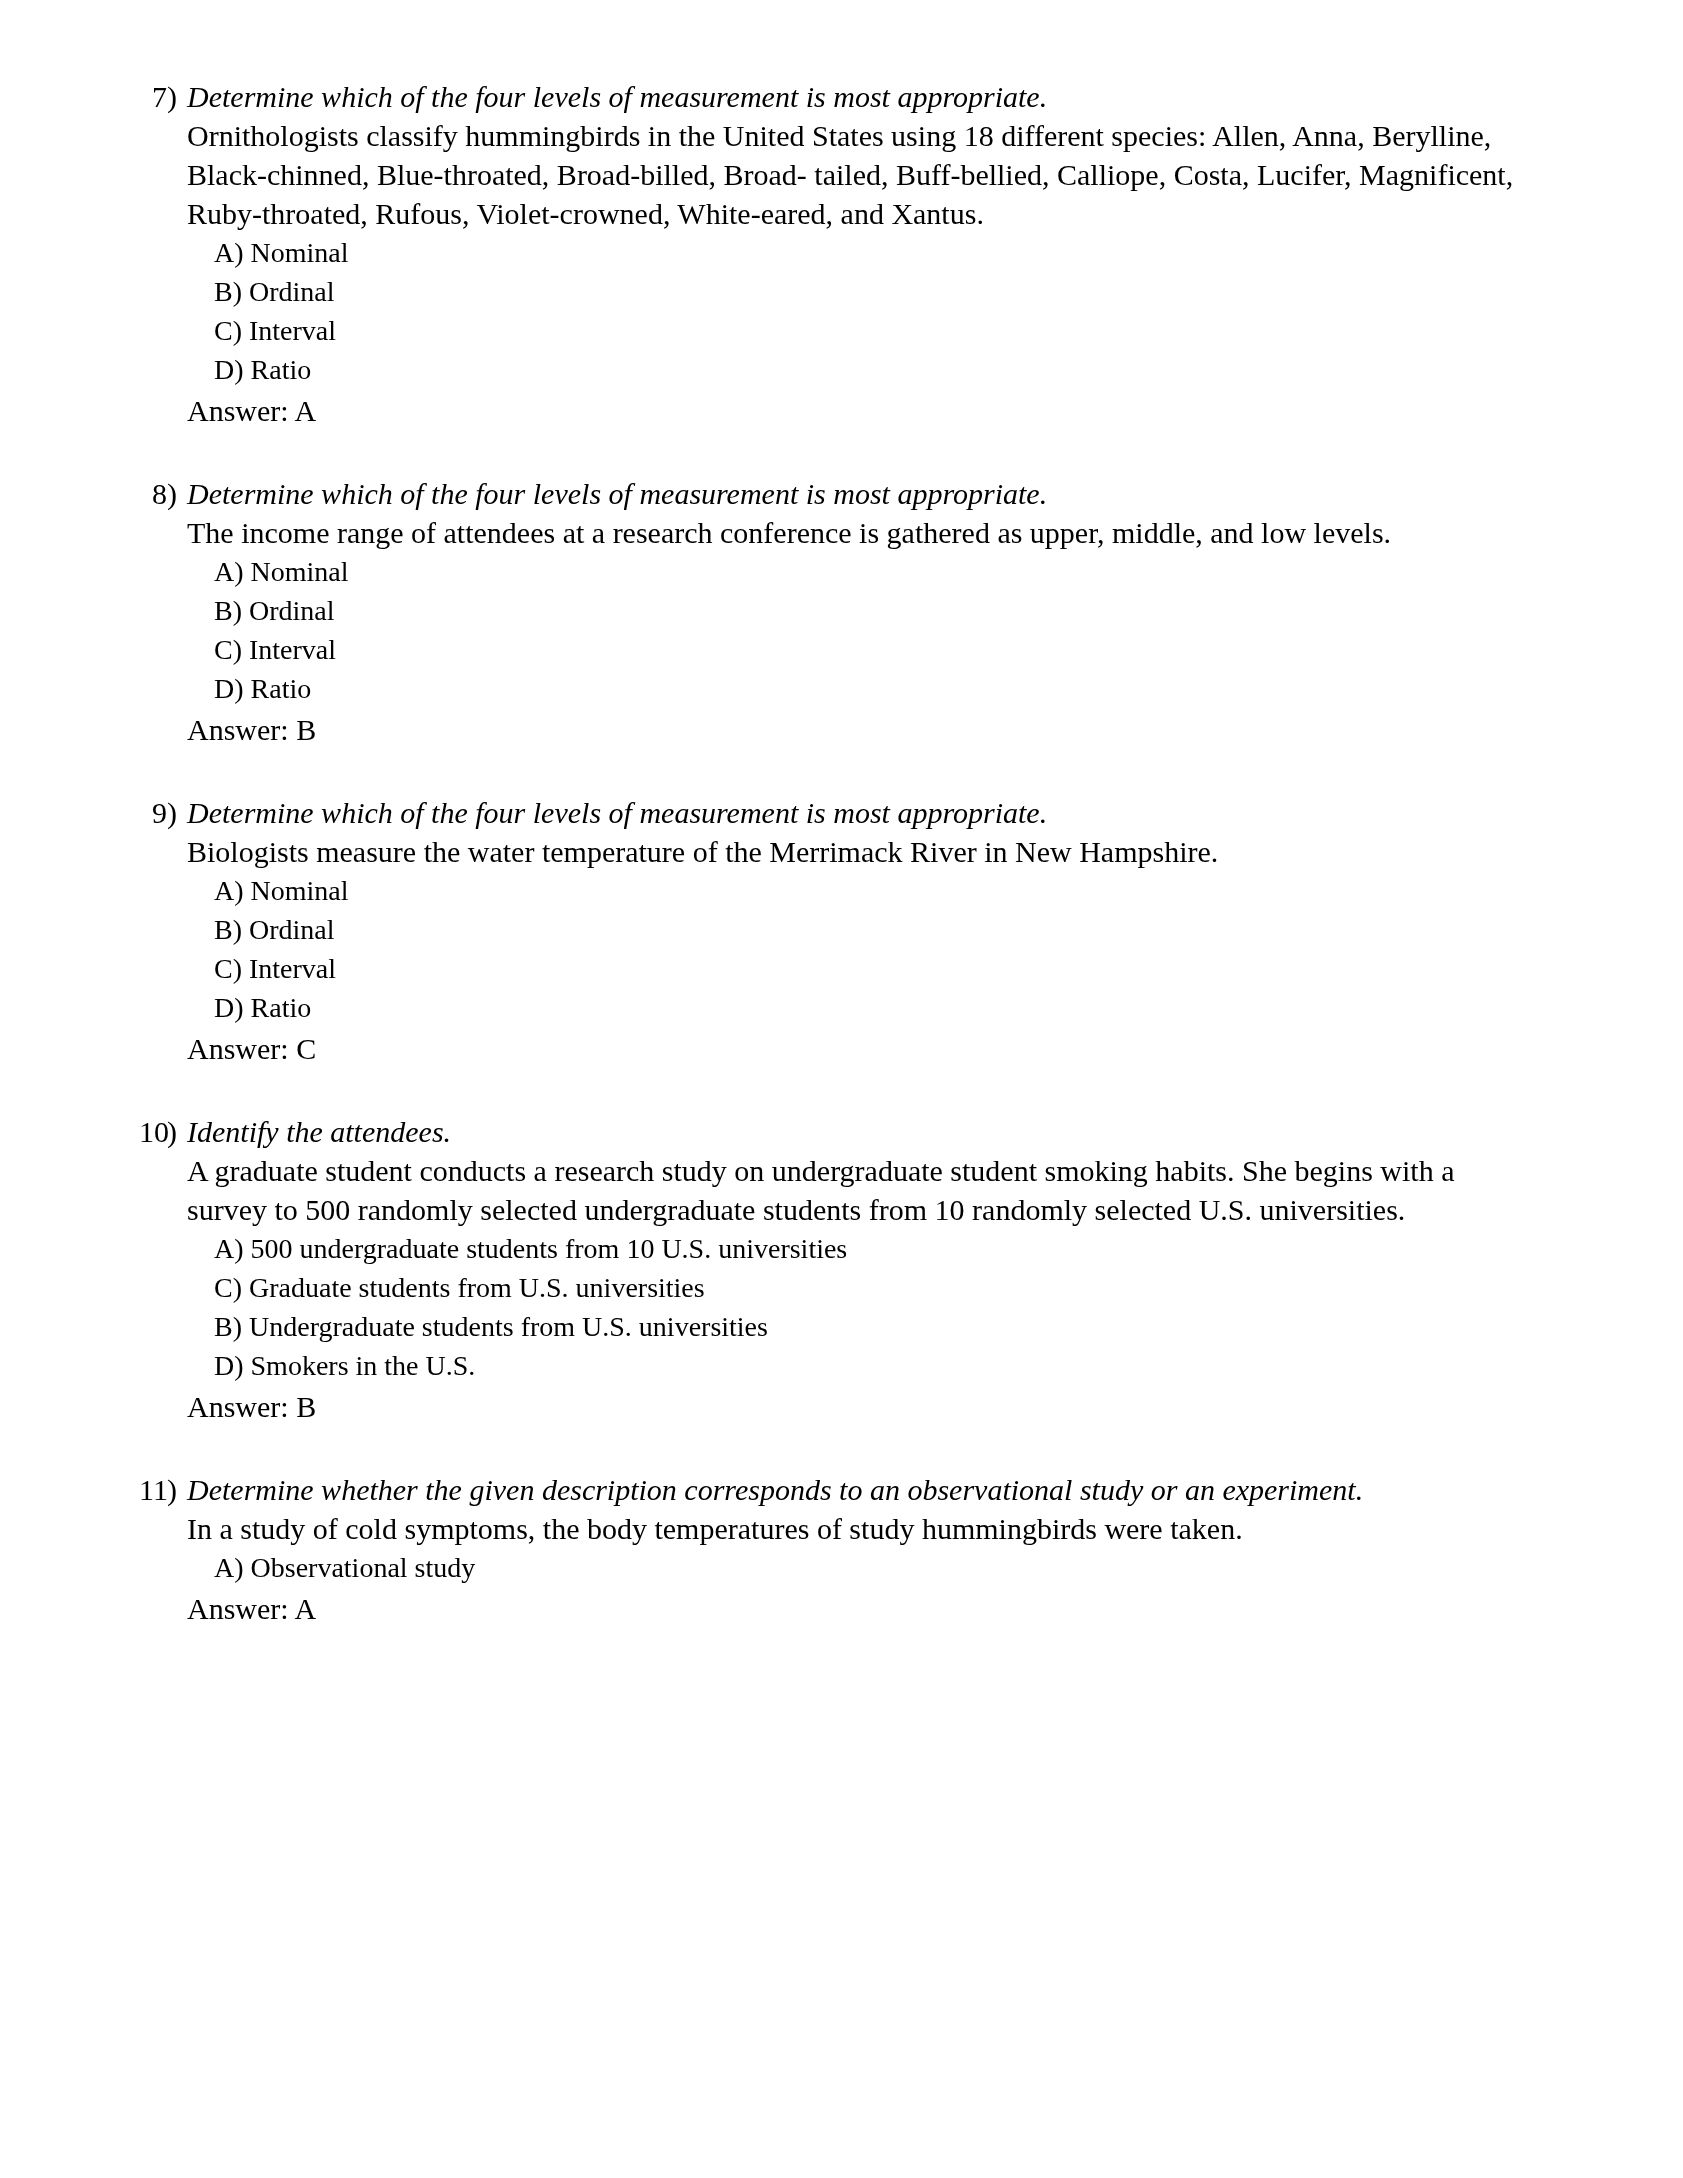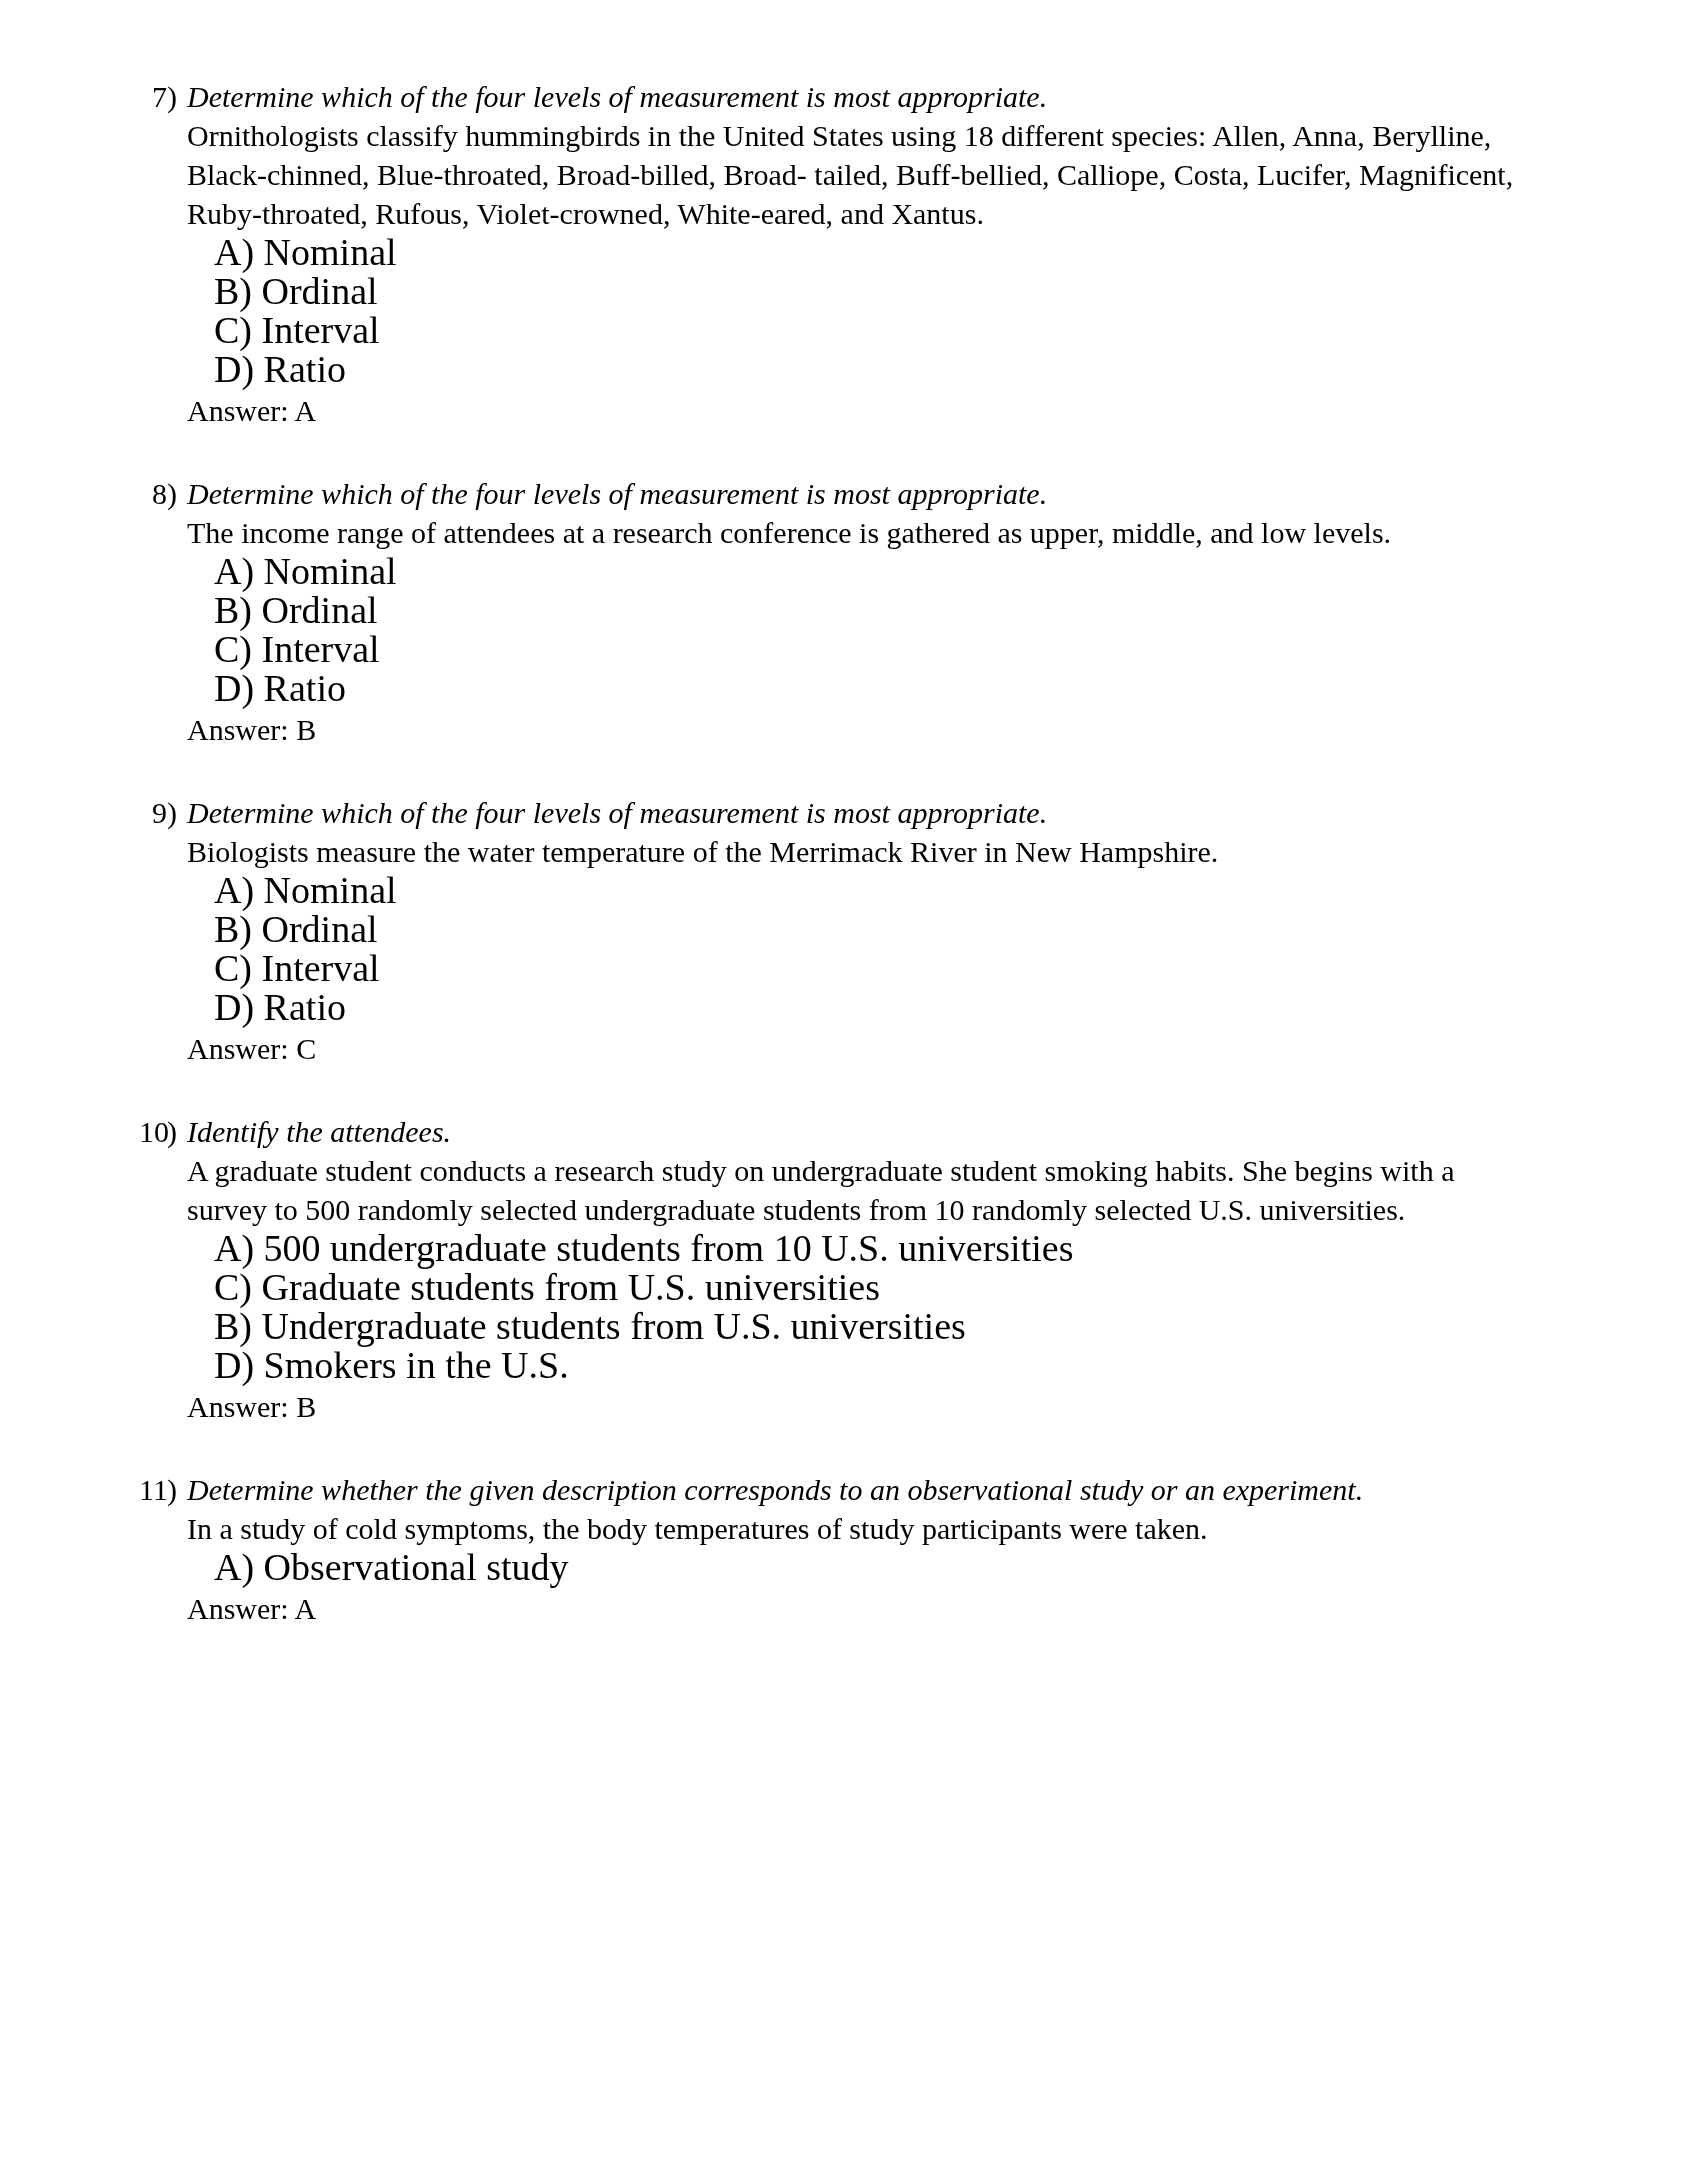--- a/index.html
+++ b/index.html
@@ -57,21 +57,21 @@
     margin-left: 48px;
     font-size: 30px;
     line-height: 39px;
     max-width: 1343px;
     text-align: left;
   }
 
   .options {
     margin-left: 75px;
     margin-top: 0;
-    font-size: 38px;
+    font-size: 28px;
     line-height: 39px;
   }
   .option {
     white-space: nowrap;
   }
   .option-letter {
     white-space: pre;
   }
 
   .answer {
@@ -146,21 +146,21 @@
           <div class="option"><span class="option-letter">D)</span> <span>Smokers in the U.S.</span></div>
         </div>
         <div class="answer"><span>Answer: </span><span>B</span></div>
       </div>
       <div class="question">
         <div class="stem">
           <span class="q-number">11</span>
           <span class="q-paren">)</span>
           <span class="stem-text">Determine whether the given description corresponds to an observational study or an experiment.</span>
         </div>
-        <div class="body-block">In a study of cold symptoms, the body temperatures of study participants were taken.</div>
+        <div class="body-block">In a study of cold symptoms, the body temperatures of study hummingbirds were taken.</div>
         <div class="options">
           <div class="option"><span class="option-letter">A)</span> <span>Observational study</span></div>
         </div>
         <div class="answer"><span>Answer: </span><span>A</span></div>
       </div>
     </div>
 </div>
 
 
 </body></html>

